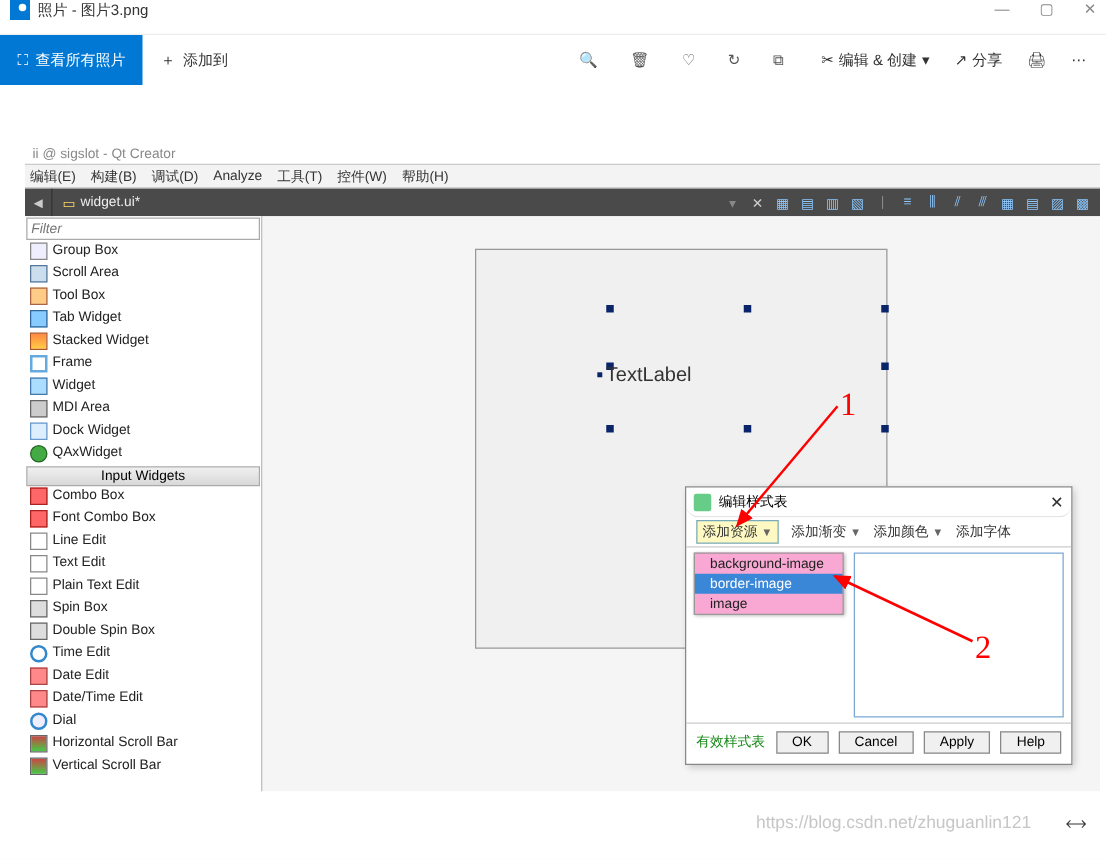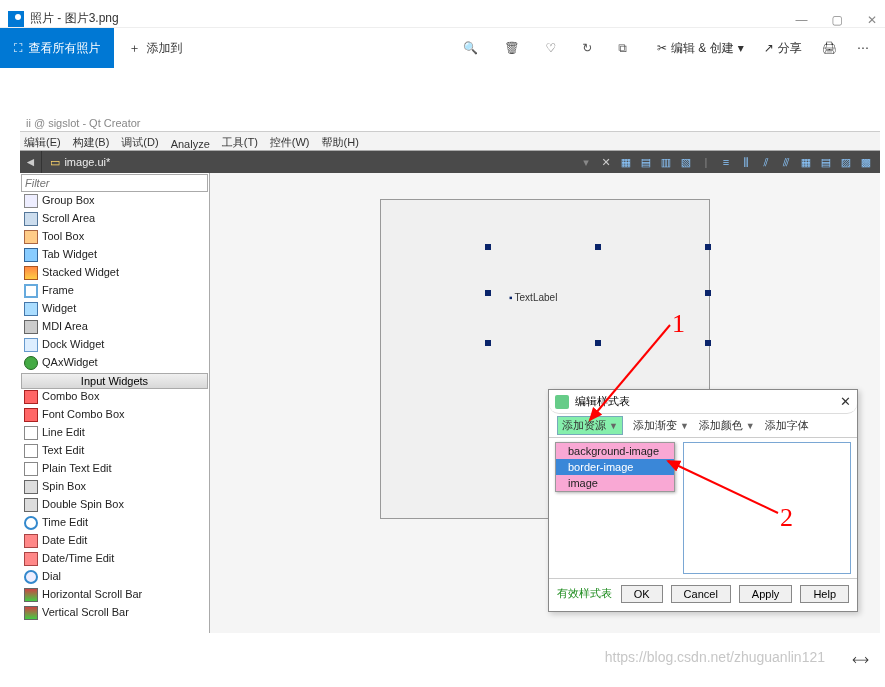--- a/index.html
+++ b/index.html
@@ -1,36 +1,36 @@
 <!DOCTYPE html>
 <html><head>
 <meta charset="utf-8">
 <style>
 * { margin: 0; padding: 0; box-sizing: border-box; font-family: "Microsoft YaHei", "Segoe UI", sans-serif; }
 body { width: 885px; height: 687px; background: #fff; overflow: hidden; position: relative; font-size: 12px; }
 
 
-.photos-titlebar { height: 28px; background: #fff; display: flex; align-items: flex-end; padding: 0 8px; border-bottom: 1px solid #eee; }
+.photos-titlebar { height: 28px; background: #fff; display: flex; align-items: flex-start; padding: 0 8px; border-bottom: 1px solid #eee; }
 .photos-titlebar .icon { width: 16px; height: 16px; background: #0078d4; margin-right: 6px; position: relative; }
 .photos-titlebar .icon::after { content:''; position:absolute; width:6px; height:6px; border-radius:50%; background:#fff; top:3px; right:3px; }
 .photos-titlebar .title { font-size: 12px; color: #333; }
 .photos-titlebar .winbtns { margin-left: auto; display: flex; gap: 24px; color: #888; }
 
 .photos-toolbar { height: 40px; background: #fff; display: flex; align-items: center; }
 .photos-toolbar .see-all { background: #0078d4; color: #fff; height: 40px; display: flex; align-items: center; padding: 0 14px; font-size: 12px; gap: 6px; }
 .photos-toolbar .add-to { display: flex; align-items: center; gap: 6px; padding: 0 14px; color: #333; font-size: 12px; }
 .photos-toolbar .mid-icons { margin-left: auto; display: flex; align-items: center; gap: 26px; color: #555; padding-right: 30px; }
 .photos-toolbar .right-group { display: flex; align-items: center; gap: 20px; padding-right: 16px; color: #333; font-size: 12px; }
 .photos-toolbar .right-group .btn { display: flex; align-items: center; gap: 4px; }
 
 
 .inner-canvas { position: absolute; left: 20px; top: 115px; width: 860px; height: 520px; background: #fff; }
 
 .qt-title { font-size: 11px; color: #888; padding: 2px 6px; }
-.qt-menubar { height: 20px; background: #f3f3f3; border-top: 1px solid #ccc; border-bottom: 1px solid #aaa; display: flex; align-items: flex-end; padding: 0 4px; gap: 12px; font-size: 11px; color: #333; }
+.qt-menubar { height: 20px; background: #f3f3f3; border-top: 1px solid #ccc; border-bottom: 1px solid #aaa; display: flex; align-items: center; padding: 0 4px; gap: 12px; font-size: 11px; color: #333; }
 .qt-menubar .mitem { white-space: nowrap; }
 
 .qt-tabbar { height: 22px; background: #4a4a4a; display: flex; align-items: center; padding: 0 0; }
 .qt-tabbar .tab-icon { width: 22px; height: 22px; display:flex; align-items:center; justify-content:center; color:#ccc; border-right:1px solid #333; }
 .qt-tabbar .filetab { display: flex; align-items: center; gap: 4px; padding: 0 8px; color: #eee; font-size: 11px; height: 22px; }
 .qt-tabbar .toolbtns { margin-left: auto; display: flex; gap: 4px; padding-right: 6px; }
 .qt-tabbar .toolbtns span { width: 16px; height: 16px; display: inline-flex; align-items:center; justify-content:center; color: #8cc8ff; font-size: 11px; }
 .qt-tabbar .toolbtns span.sep { color:#888; }
 
 .qt-body { display: flex; height: 460px; }
@@ -59,32 +59,32 @@
 .wi-dspin { background:#ddd; border:1px solid #666; }
 .wi-time { border:2px solid #38c; border-radius:50%; background:#fff; }
 .wi-date { background:#f88; border:1px solid #a44; }
 .wi-datetime { background:#f88; border:1px solid #a44; }
 .wi-dial { border:2px solid #38c; border-radius:50%; background:#eef; }
 .wi-hscroll { background:linear-gradient(#c44,#4c4); border:1px solid #666; }
 
 .qt-design-area { flex:1; background:#f5f5f5; position:relative; padding:10px; }
 .qt-canvas { position:relative; margin:16px auto 0; width:330px; height:320px; background:#f0f0f0; background-image: radial-gradient(#ccc 0.5px, transparent 0.5px); background-size: 8px 8px; border:1px solid #999; }
 .sel-dot { position:absolute; width:6px; height:6px; background:#0a246a; }
-.qt-canvas .lbl { position:absolute; left:128px; top:92px; font-size:10px; color:#333; }
+.qt-canvas .lbl { position:absolute; left:96px; top:92px; font-size:16px; color:#333; }
 .qt-canvas .lbl::before { content:'▪'; color:#0a246a; margin-right:2px; }
 .qt-btn { position:absolute; left:190px; top:192px; width:50px; height:20px; border:1px solid #888; background:#e8e8e8; font-size:11px; display:flex; align-items:center; justify-content:center; }
 
 
 .style-dialog { position:absolute; right:22px; top:274px; width:310px; height:223px; background:#fff; border:1px solid #888; box-shadow: 2px 2px 6px rgba(0,0,0,0.2); }
 .sd-title { height:24px; display:flex; align-items:center; padding:0 6px; border-bottom:1px solid #ddd; font-size:11px;border-radius:10px; }
 .sd-title .sd-icon { width:14px; height:14px; background:#6c8; border-radius:2px; margin-right:6px; }
 .sd-title .close { margin-left:auto; font-size:13px; color:#333; }
 .sd-toolbar { height:24px; border-bottom:1px solid #ccc; display:flex; align-items:center; gap:10px; padding:0 8px; font-size:11px; }
 .sd-toolbar .titem { display:flex; align-items:center; gap:3px; color:#333; }
-.sd-toolbar .titem.active { background:#86efac; border:1px solid #7ab; padding:1px 4px; }
+.sd-toolbar .titem.active { background:#fef9c3; border:1px solid #7ab; padding:1px 4px; }
 .sd-toolbar .dd { color:#666; font-size:9px; }
 .sd-content { padding:4px 6px; position:relative; height:140px; }
 .sd-menu { border:1px solid #999; width:120px; background:#f9a8d4; box-shadow:1px 1px 3px rgba(0,0,0,0.3); }
 .sd-menu-item { font-size:11px; padding:2px 12px; color:#222; }
 .sd-menu-item.sel { background:#3a87d8; color:#fff; }
 .sd-textarea { position:absolute; left:134px; top:4px; right:6px; bottom:4px; border:1px solid #7aa7d4; background:#fff; }
 .sd-footer { height:30px; border-top:1px solid #ccc; display:flex; align-items:center; padding:0 8px; gap:8px; font-size:11px; }
 .sd-footer .valid { color:#1a8a1a; margin-right:auto; }
 .sd-footer button { font-size:11px; padding:2px 12px; border:1px solid #888; background:#f0f0f0; }
 
@@ -147,21 +147,21 @@
     <span class="mitem">调试(D)</span>
     <span class="mitem">Analyze</span>
     <span class="mitem">工具(T)</span>
     <span class="mitem">控件(W)</span>
     <span class="mitem">帮助(H)</span>
   </div>
   <div class="qt-tabbar">
     <span class="tab-icon">◄</span>
     <div class="filetab">
       <span style="color:#ffd76b;">▭</span>
-      <span>image.ui*</span>
+      <span>widget.ui*</span>
     </div>
     <div class="toolbtns">
       <span class="sep">▾</span>
       <span style="color:#ccc;">✕</span>
       <span>▦</span>
       <span>▤</span>
       <span>▥</span>
       <span>▧</span>
       <span class="sep">|</span>
       <span>≡</span>

